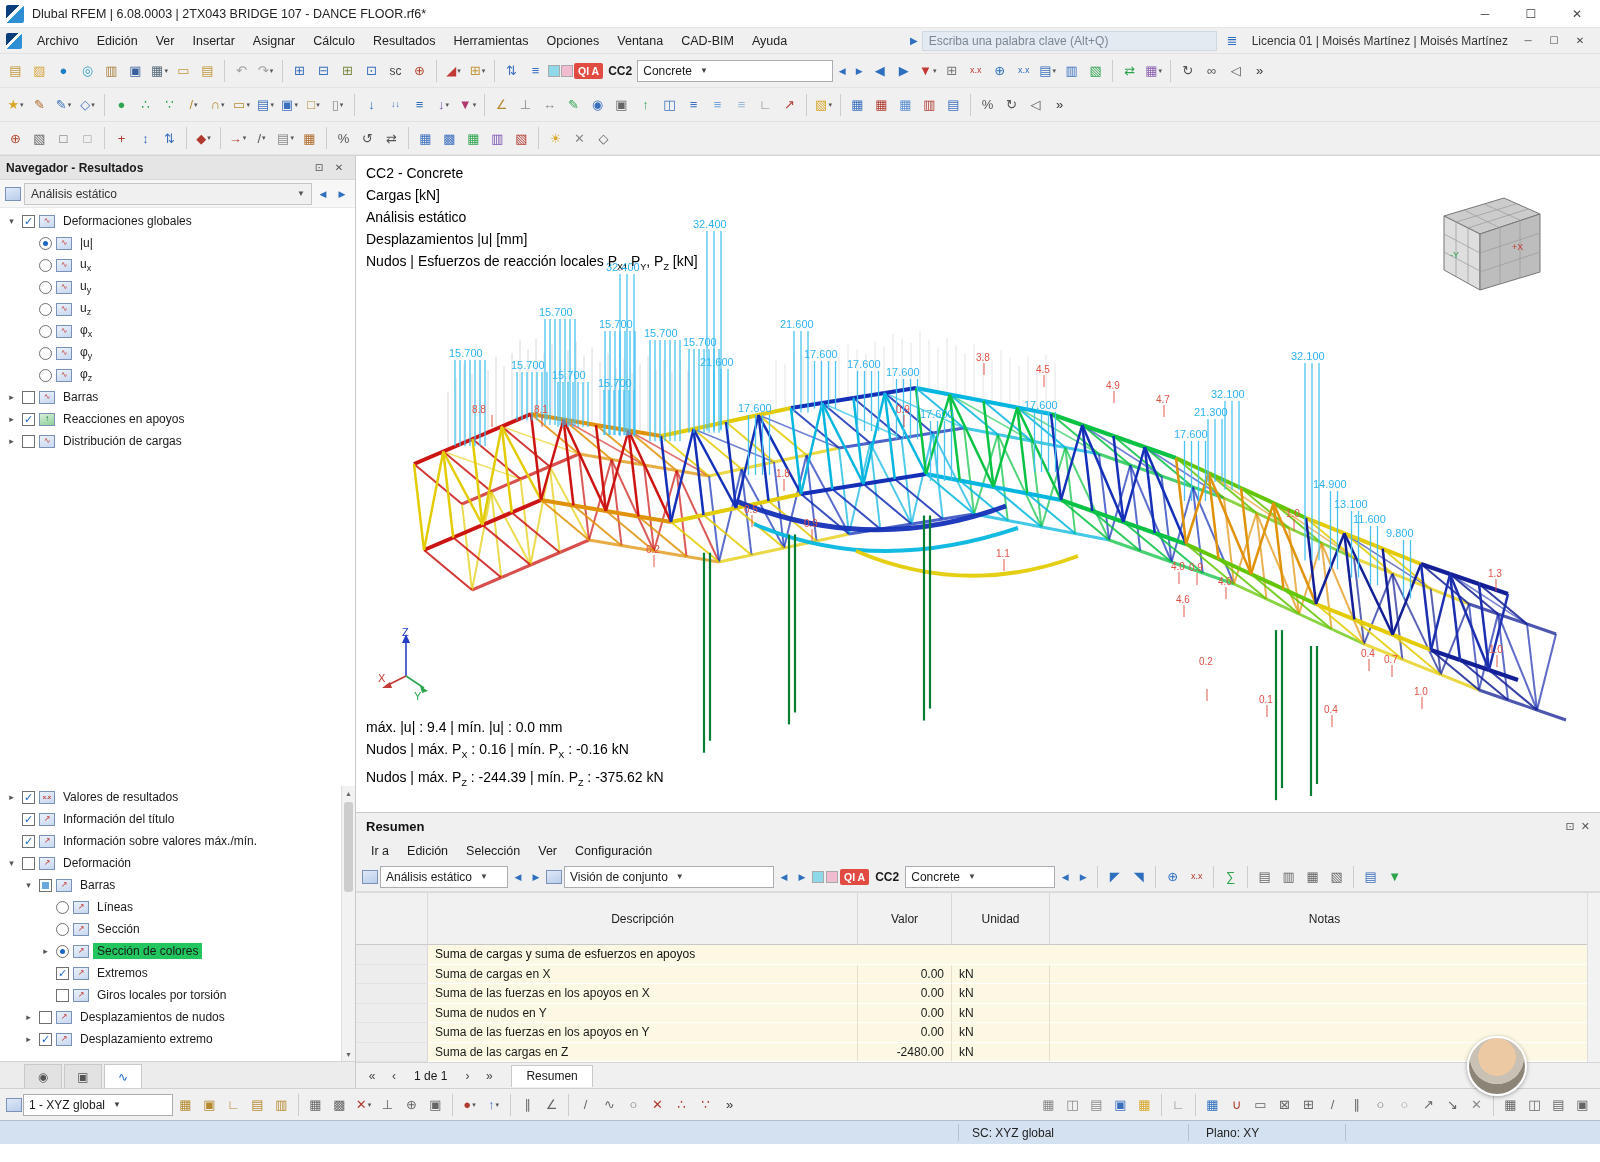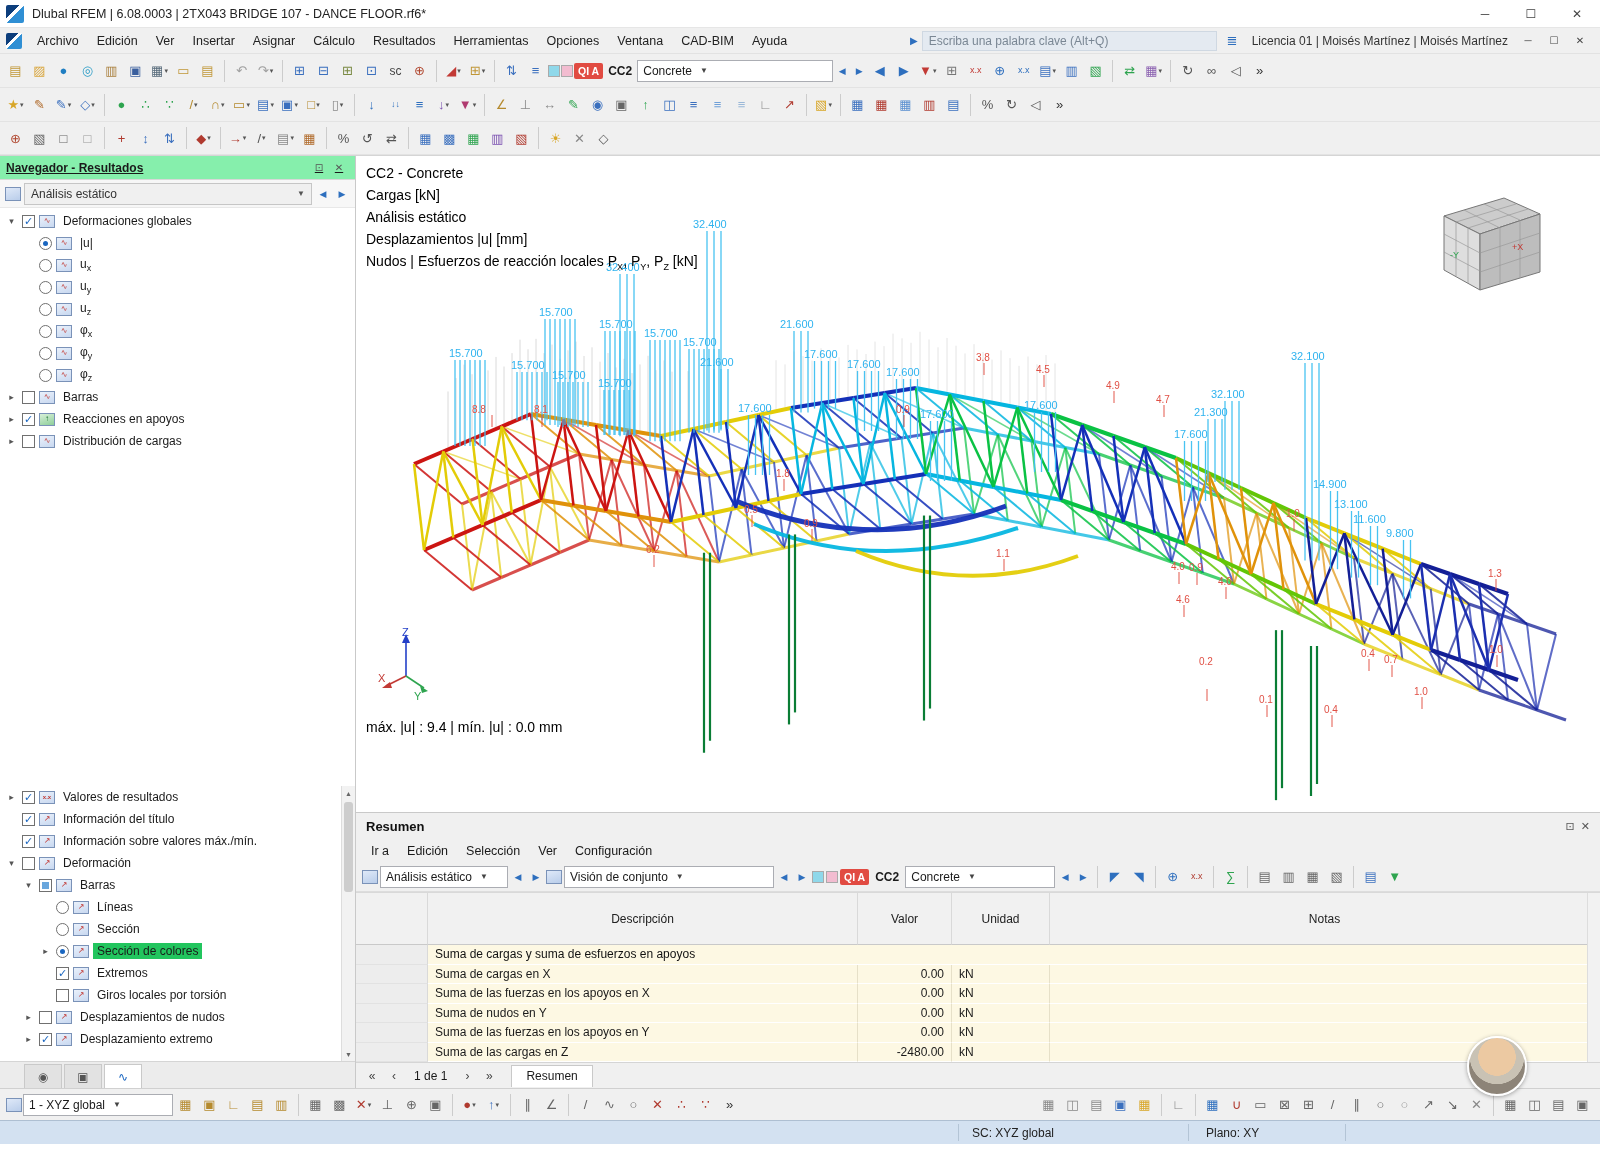--- a/index.html
+++ b/index.html
@@ -34,21 +34,21 @@
   .combo .cv{white-space:nowrap;overflow:hidden;}
   .combo .ca{font-size:8px;color:#444;margin-left:8px;}
   .chip{width:12px;height:12px;flex:none;border:1px solid #aaa;}
   .qia{background:#e14b42;color:#fff;font-size:10.5px;font-weight:bold;padding:2px 4px;border-radius:2px;flex:none;}
   .cc2lbl{font-weight:bold;margin:0 4px;flex:none;}
   .navarr{width:16px;height:20px;display:inline-flex;align-items:center;justify-content:center;font-size:9px;color:#2e6fbe;border:1px solid transparent;}
   
   .content{display:flex;height:933px;border-top:1px solid #d5d5d5;}
   
   .navigator{width:356px;background:#fff;border-right:1px solid #c9c9c9;position:relative;flex:none;}
-  .nav-header{height:24px;background:#86efac;display:flex;align-items:center;padding:0 6px;border-bottom:1px solid #d8d8d8;text-decoration:underline;}
+  .nav-header{height:24px;background:#e5e5e5;display:flex;align-items:center;padding:0 6px;border-bottom:1px solid #d8d8d8;}
   .nav-title{font-weight:bold;font-size:12px;color:#1a1a1a;}
   .nav-hbtn{width:20px;height:18px;display:flex;align-items:center;justify-content:center;font-size:10px;color:#555;}
   .nav-combo-row{height:28px;display:flex;align-items:center;gap:3px;padding:0 5px;background:#f7f7f7;border-bottom:1px solid #e8e8e8;}
   .nav-cicon{width:16px;height:14px;background:linear-gradient(160deg,#dfe9f8,#b9cdea);border:1px solid #7a92b8;flex:none;}
   .nav-combo{flex:1;display:flex;align-items:center;height:22px;background:#f0f0f0;border:1px solid #c6c6c6;padding:0 6px;color:#333;}
   .nav-combo .ca{margin-left:auto;font-size:8px;color:#555;}
   .trow{height:22px;display:flex;align-items:center;gap:4px;font-size:12px;white-space:nowrap;}
   .trow .exp{width:13px;text-align:center;color:#555;font-size:9px;flex:none;}
   .cb{width:13px;height:13px;border:1px solid #707070;background:#fff;display:inline-flex;align-items:center;justify-content:center;flex:none;}
   .cb.checked::after{content:"✓";font-size:11px;font-weight:bold;color:#1a66c0;line-height:1;}
@@ -1283,20 +1283,22 @@
           </svg>
         <div class="vp-info">
             <div>CC2 - Concrete</div>
             <div>Cargas [kN]</div>
             <div>Análisis estático</div>
             <div>Desplazamientos |u| [mm]</div>
             <div>Nudos | Esfuerzos de reacción locales P<sub>X</sub>, P<sub>Y</sub>, P<sub>Z</sub> [kN]</div>
           </div>
         <div class="vp-results">
             <div>máx. |u| : 9.4 | mín. |u| : 0.0 mm</div>
+            <div>Nudos | máx. P<sub>X</sub> : 0.16 | mín. P<sub>X</sub> : -0.16 kN</div>
+            <div>Nudos | máx. P<sub>Z</sub> : -244.39 | mín. P<sub>Z</sub> : -375.62 kN</div>
           </div>
         <div>
             <span class="lload" style="left: 337px; top: 62px;">32.400</span>
             <span class="lload" style="left: 250px; top: 105px;">32.400</span>
             <span class="lload" style="left: 183px; top: 150px;">15.700</span>
             <span class="lload" style="left: 243px; top: 162px;">15.700</span>
             <span class="lload" style="left: 288px; top: 171px;">15.700</span>
             <span class="lload" style="left: 327px; top: 180px;">15.700</span>
             <span class="lload" style="left: 93px; top: 191px;">15.700</span>
             <span class="lload" style="left: 155px; top: 203px;">15.700</span>

